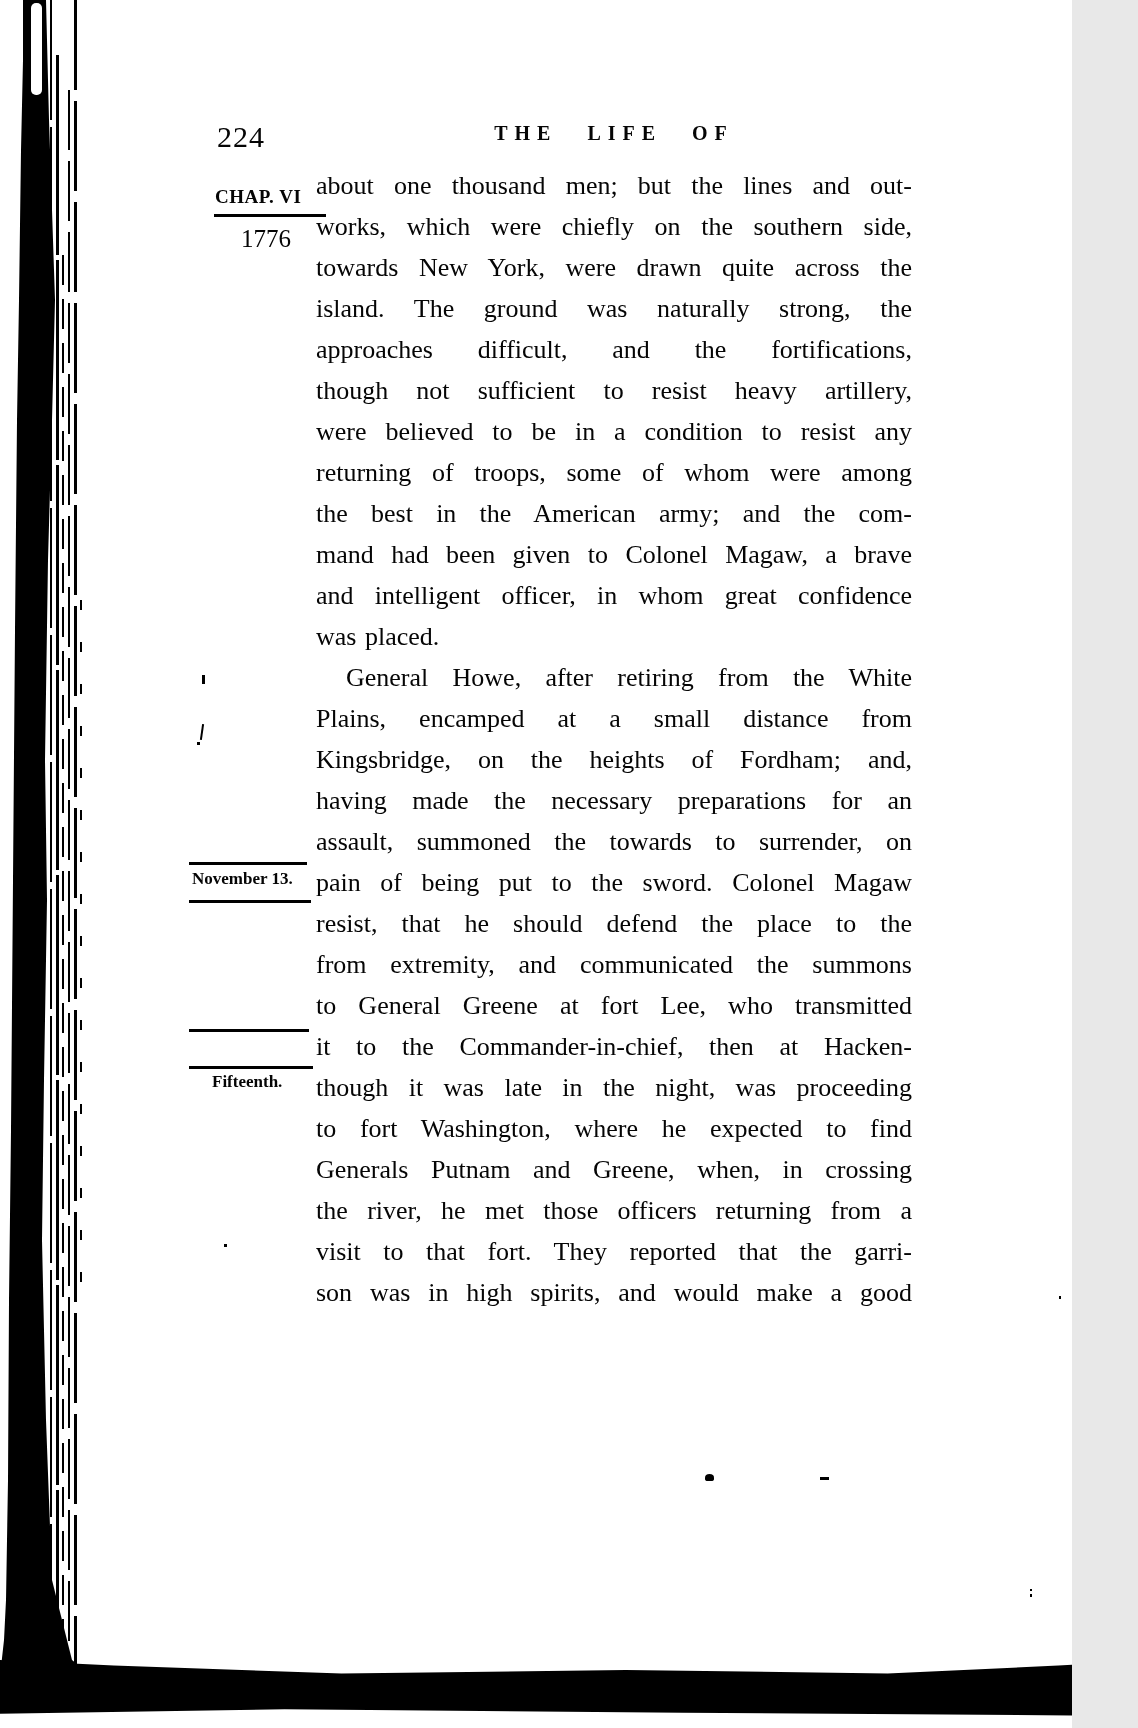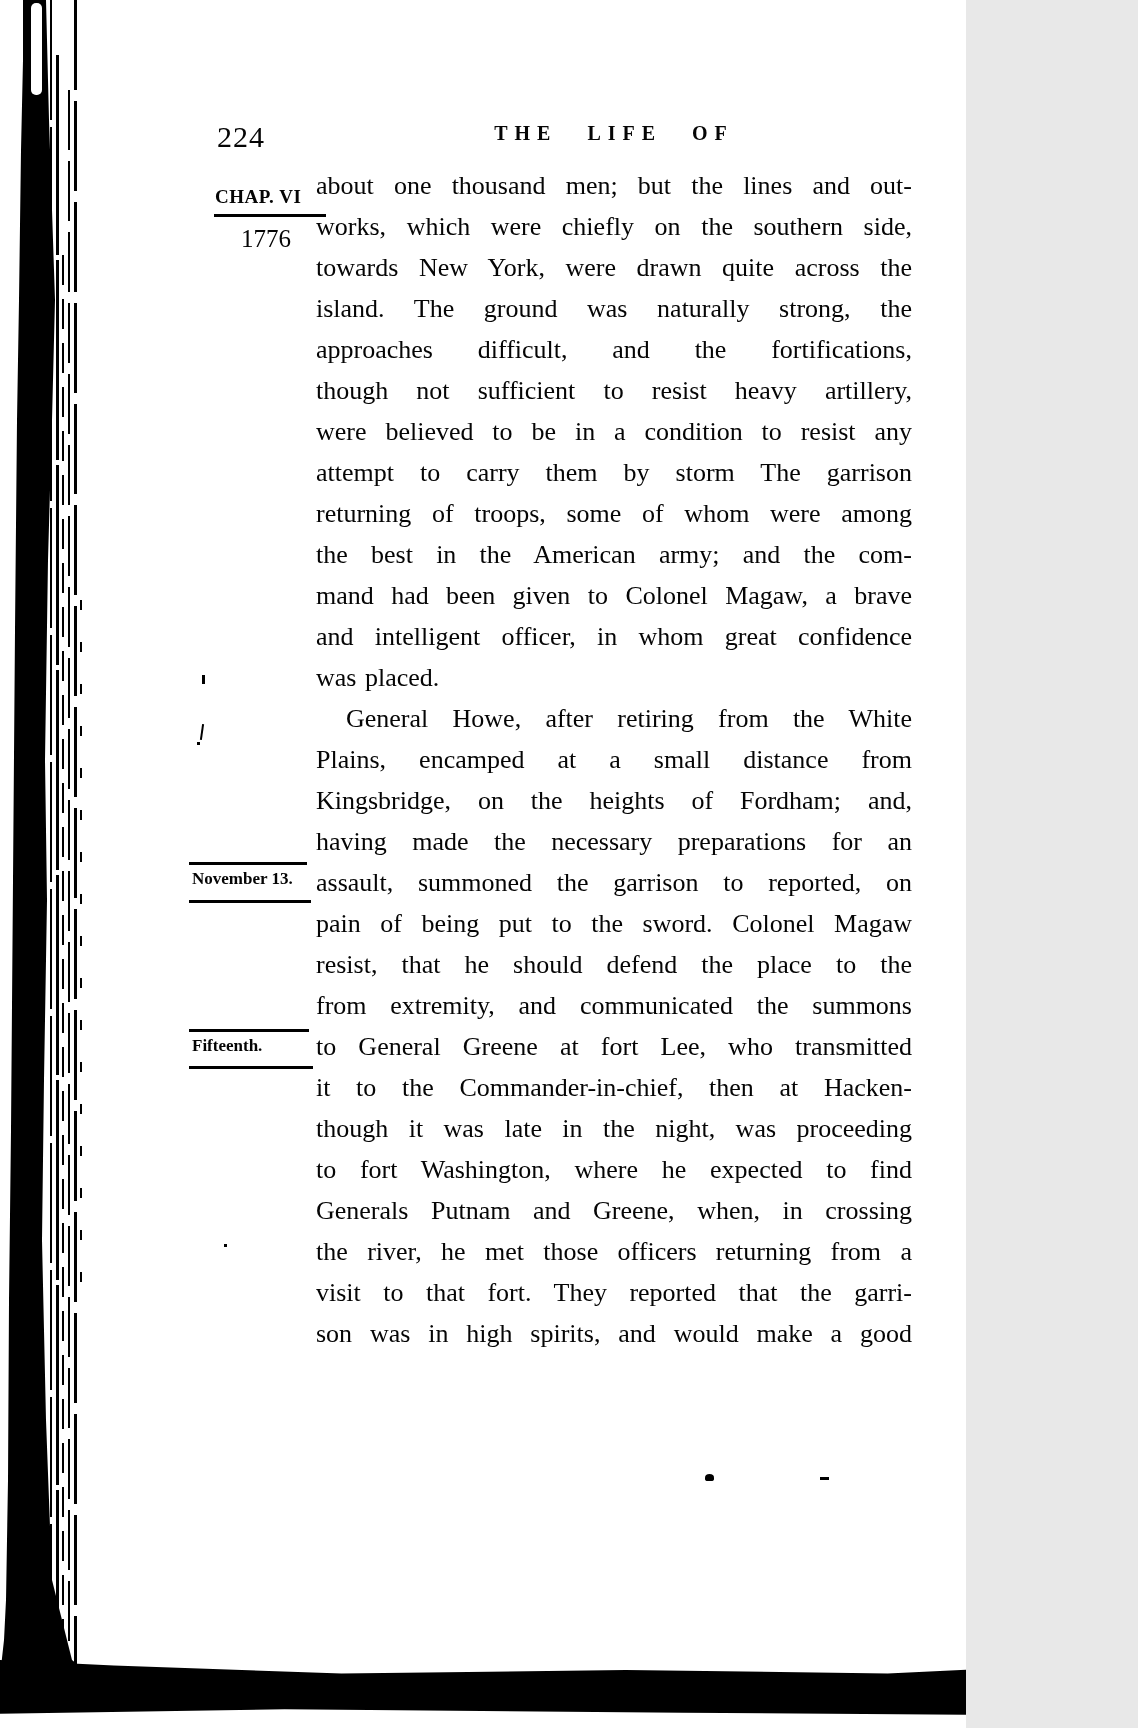--- a/index.html
+++ b/index.html
@@ -1,18 +1,18 @@
 <!DOCTYPE html>
 <html><head>
 <meta charset="utf-8">
 <style>
   html, body { margin: 0; padding: 0; background: #e8e8e8; }
   .scan {
     position: relative;
-    width: 966px;
+    width: 1072px;
     height: 1728px;
     background: #ffffff;
     overflow: hidden;
     font-family: "Liberation Serif", serif;
     color: #050505;
   }
 
   
   .page-number {
     position: absolute;
@@ -47,21 +47,21 @@
     left: 241px; top: 225px;
     font-size: 25px;
   }
   .date-note {
     position: absolute;
     left: 192px;
     font-size: 17px;
     font-weight: bold;
   }
   .note1-text { top: 869px; }
-  .note2-text { top: 1036px; }
+  .note2-text { top: 1072px; margin-left: 20px; }
   .note-rule { position: absolute; background: #000; height: 3px; left: 189px; }
   .note1-rule-top { top: 862px; width: 118px; }
   .note1-rule-bottom { top: 900px; width: 122px; }
   .note2-rule-top { top: 1029px; width: 120px; }
   .note2-rule-bottom { top: 1066px; width: 124px; }
 
   .body-text {
     position: absolute;
     left: 316px; top: 165px;
     width: 596px;
@@ -159,31 +159,30 @@
   <div class="note-rule note2-rule-bottom"></div>
 
   <div class="body-text">
       <div class="bodyline">about one thousand men; but the lines and out-</div>
       <div class="bodyline">works, which were chiefly on the southern side,</div>
       <div class="bodyline">towards New York, were drawn quite across the</div>
       <div class="bodyline">island. The ground was naturally strong, the</div>
       <div class="bodyline">approaches difficult, and the fortifications,</div>
       <div class="bodyline">though not sufficient to resist heavy artillery,</div>
       <div class="bodyline">were believed to be in a condition to resist any</div>
-      <div class="bodyline">attempt to carry them by storm The garrison</div>
       <div class="bodyline">returning of troops, some of whom were among</div>
       <div class="bodyline">the best in the American army; and the com-</div>
       <div class="bodyline">mand had been given to Colonel Magaw, a brave</div>
       <div class="bodyline">and intelligent officer, in whom great confidence</div>
       <div class="bodyline nojust">was placed.</div>
       <div class="bodyline indent">General Howe, after retiring from the White</div>
       <div class="bodyline">Plains, encamped at a small distance from</div>
       <div class="bodyline">Kingsbridge, on the heights of Fordham; and,</div>
       <div class="bodyline">having made the necessary preparations for an</div>
-      <div class="bodyline">assault, summoned the garrison to reported, on</div>
+      <div class="bodyline">assault, summoned the towards to surrender, on</div>
       <div class="bodyline">pain of being put to the sword. Colonel Magaw</div>
       <div class="bodyline">resist, that he should defend the place to the</div>
       <div class="bodyline">from extremity, and communicated the summons</div>
       <div class="bodyline">to General Greene at fort Lee, who transmitted</div>
       <div class="bodyline">it to the Commander-in-chief, then at Hacken-</div>
       <div class="bodyline">though it was late in the night, was proceeding</div>
       <div class="bodyline">to fort Washington, where he expected to find</div>
       <div class="bodyline">Generals Putnam and Greene, when, in crossing</div>
       <div class="bodyline">the river, he met those officers returning from a</div>
       <div class="bodyline">visit to that fort. They reported that the garri-</div>

